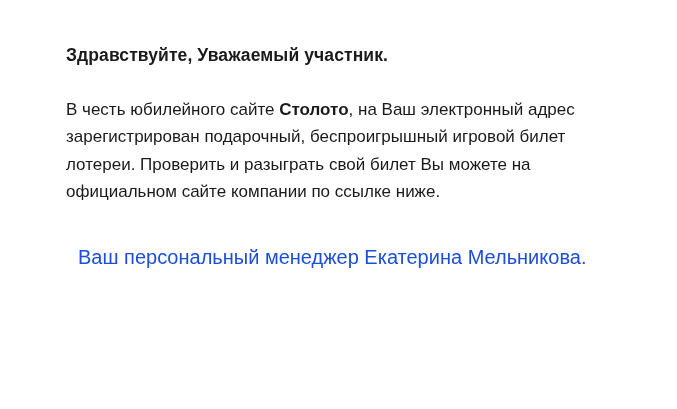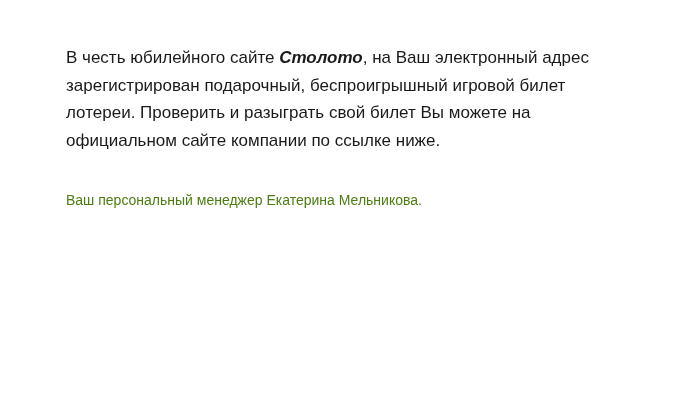--- a/index.html
+++ b/index.html
@@ -31,48 +31,48 @@
   }
   .paragraph {
     font-size: 17px;
     line-height: 1.62;
     color: #1a1a1a;
     margin: 0 0 36px 0;
     max-width: 590px;
   }
   .paragraph .brand {
     font-weight: bold;
-    font-style: italic;
   }
   .link-block {
     margin: 0 0 46px 0;
     max-width: 540px;
   }
   .ticket-link {
     font-size: 16.5px;
     font-weight: bold;
     color: #1155cc;
     text-decoration: underline;
     line-height: 1.55;
     letter-spacing: 0.2px;
     cursor: pointer;
     display: inline;
   }
   .signature {
-    font-size: 14px;
+    font-size: 20px;
     line-height: 1.5;
-    color: #4d7c0f;
-    margin: 0;
+    color: #1d4ed8;
+    margin: 12px;
   }
 </style>
 </head>
 <body>
 
 <div class="page">
 
+  <p class="greeting">Здравствуйте, Уважаемый участник.</p>
 
   <p class="paragraph">
     <span>В честь юбилейного сайте </span><span class="brand">Столото</span><span>, на Ваш электронный адрес зарегистрирован подарочный, беспроигрышный игровой билет лотереи. Проверить и разыграть свой билет Вы можете на официальном сайте компании по ссылке ниже.</span>
   </p>
 
 
   <p class="signature">Ваш персональный менеджер Екатерина Мельникова.</p>
 
 </div>
 

